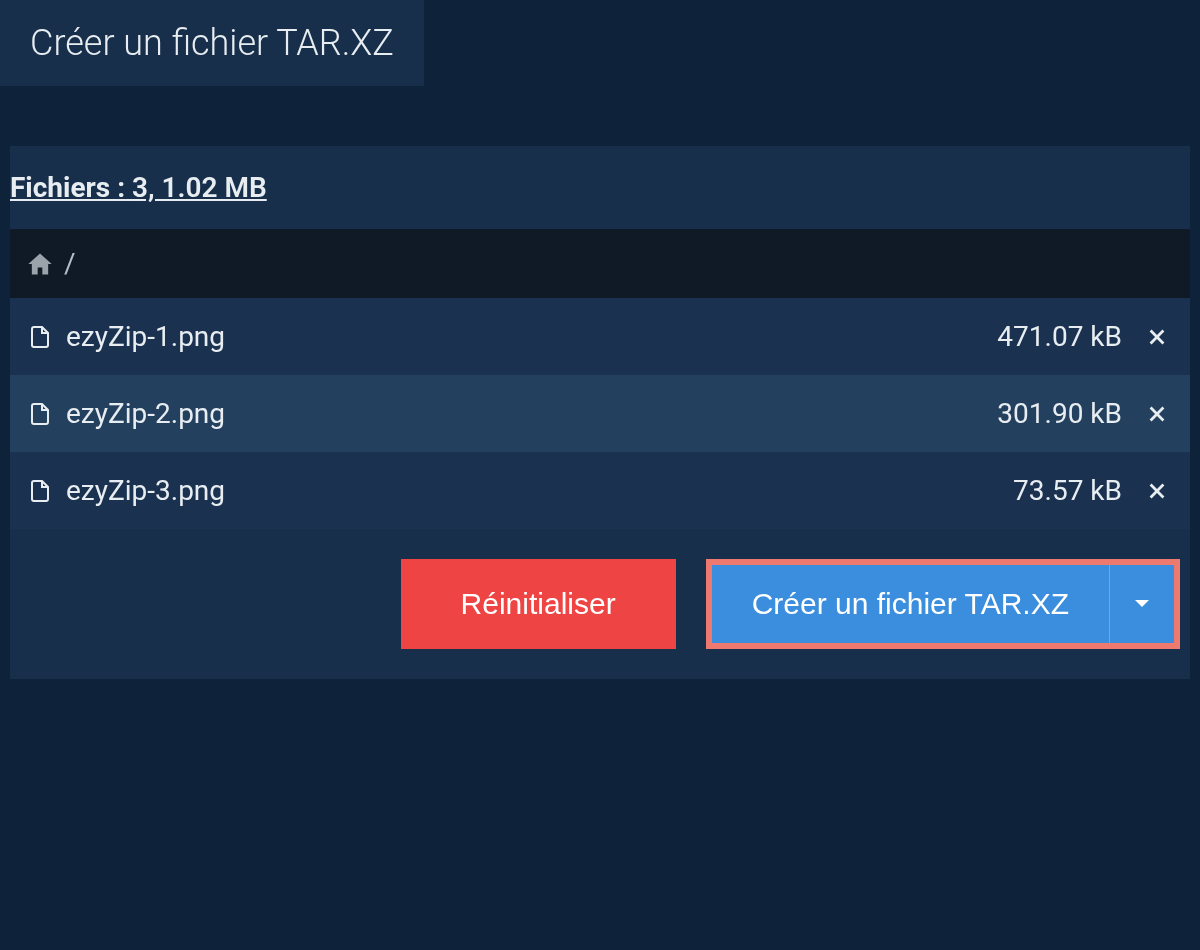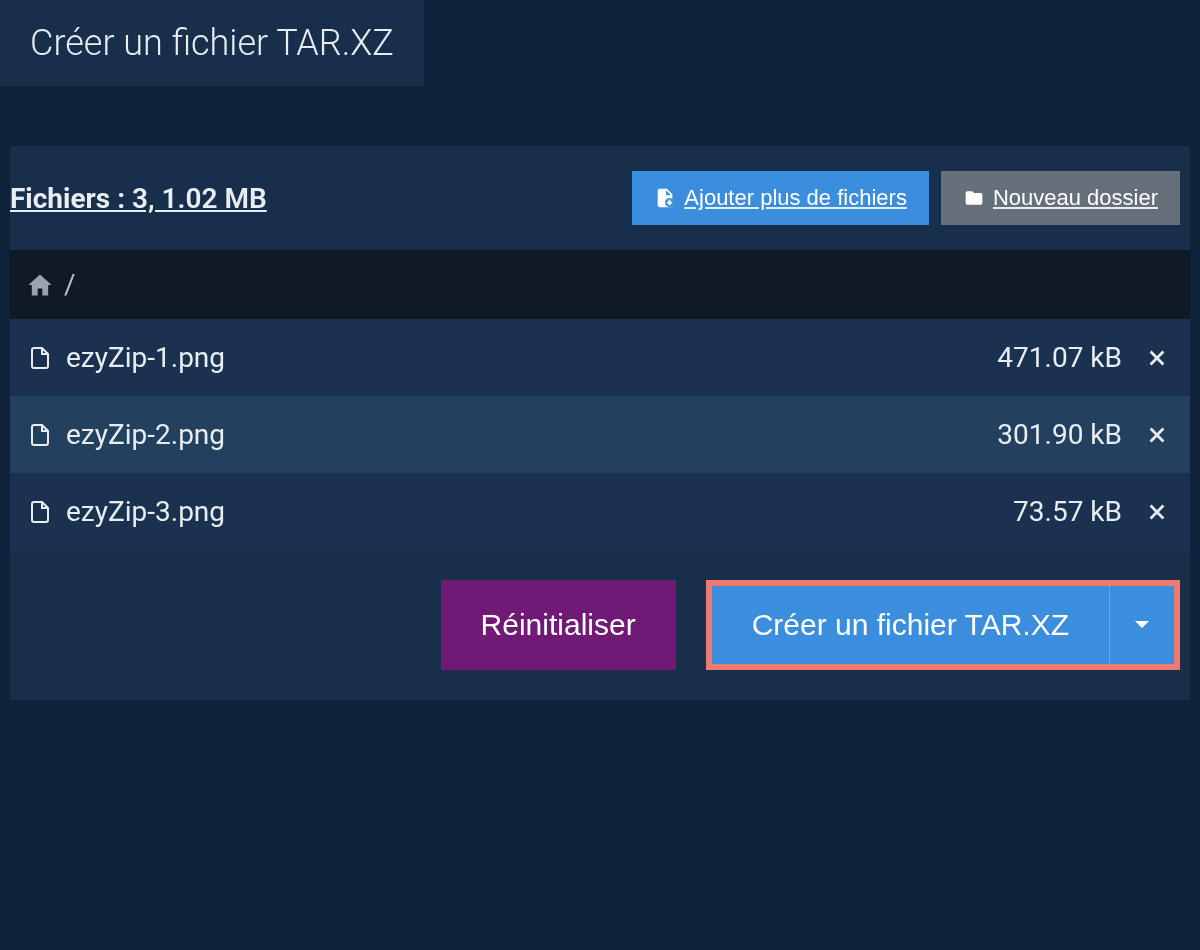--- a/index.html
+++ b/index.html
@@ -78,24 +78,24 @@
   .file-row .fsize { color: #e8edf2; font-size: 28px; margin-right: 20px; margin-left: 16px; }
   .file-row .remove { cursor: pointer; color: #e8edf2; padding: 4px; }
   .footer-row {
     display: flex;
     justify-content: flex-end;
     gap: 0;
     padding: 30px 10px 10px 10px;
     align-items: stretch;
   }
   .btn-reset {
-    background: #701a75;
+    background: #ef4444;
     color: #fff;
     font-size: 30px;
-    padding: 22px 40px;
+    padding: 22px 60px;
     border: none;
     cursor: pointer;
     margin-right: 30px;
   }
   .create-wrap {
     border: 6px solid #ee7a6f;
     display: flex;
   }
   .btn-create {
     background: #3b8ddd;
@@ -123,40 +123,20 @@
 
 
 <div class="title-tab">Créer un fichier TAR.XZ</div>
 
 <div class="panel">
 
   <div class="header-row">
     <div class="files-count">
       <span class="label">Fichiers :</span>
       <span>3, 1.02 MB</span>
-    </div>
-    <div class="header-buttons">
-      <button class="btn btn-blue">
-        <span class="icon">
-          <svg width="22" height="22" viewBox="0 0 24 24" fill="#fff">
-              <path d="M14 2H6a2 2 0 0 0-2 2v16a2 2 0 0 0 2 2h12a2 2 0 0 0 2-2V8l-6-6zM13 3.5L18.5 9H14a1 1 0 0 1-1-1V3.5z"></path>
-              <circle cx="17" cy="17" r="5" fill="#3b8ddd"></circle>
-              <path d="M17 14v6M14 17h6" stroke="#fff" stroke-width="2"></path>
-            </svg>
-        </span>
-        <span>Ajouter plus de fichiers</span>
-      </button>
-      <button class="btn btn-gray">
-        <span class="icon">
-          <svg width="22" height="20" viewBox="0 0 24 24" fill="#fff">
-              <path d="M10 4H4a2 2 0 0 0-2 2v12a2 2 0 0 0 2 2h16a2 2 0 0 0 2-2V8a2 2 0 0 0-2-2h-8l-2-2z"></path>
-            </svg>
-        </span>
-        <span>Nouveau dossier</span>
-      </button>
     </div>
   </div>
 
   <div class="breadcrumb">
     <span class="icon">
       <svg width="28" height="28" viewBox="0 0 24 24" fill="#9aa3ab">
           <path d="M12 3l10 9h-3v9h-5v-6H10v6H5v-9H2l10-9z"></path>
         </svg>
     </span>
     <span>/</span>

